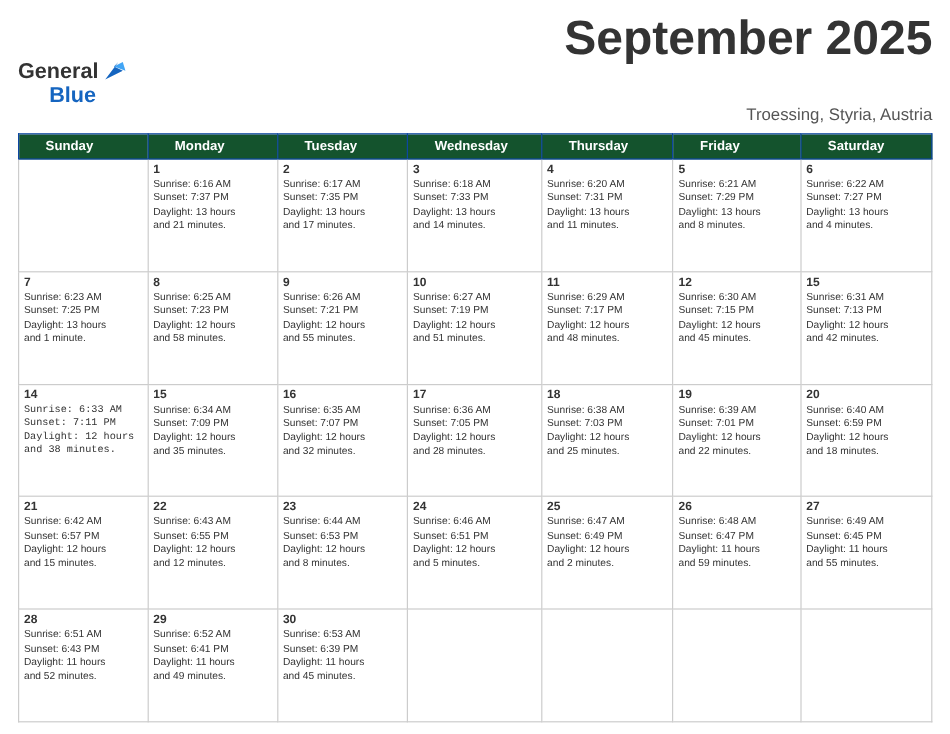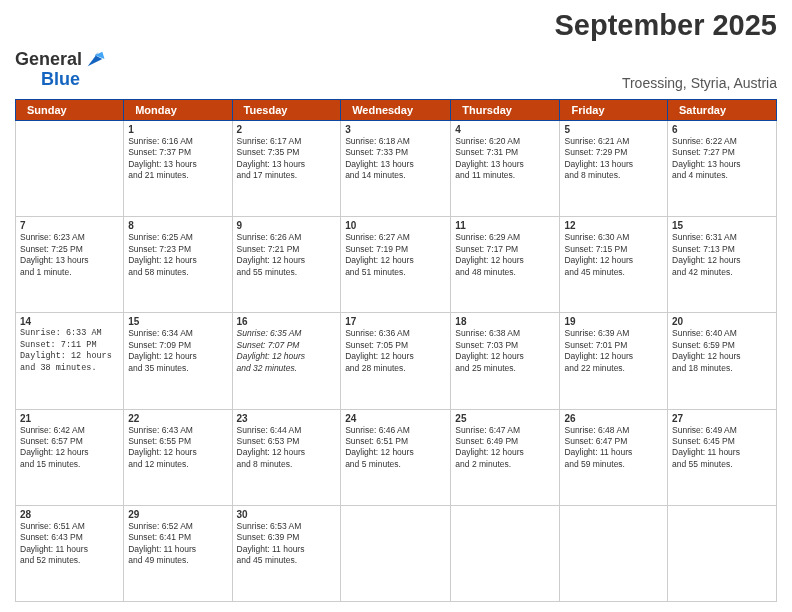--- a/index.html
+++ b/index.html
@@ -47,41 +47,41 @@
     .logo-icon {
       width: 22px;
       height: 22px;
       margin-left: 2px;
       margin-top: -2px;
     }
     .title-block {
       text-align: right;
     }
     .month-title {
-      font-size: 29px;
+      font-size: 40px;
       font-weight: bold;
       color: #333;
       line-height: 1.1;
       margin-left: 44px;
     }
     .subtitle {
       font-size: 14px;
       color: #555;
       margin-top: 33px;
     }
     .calendar {
       width: 100%;
       border-collapse: collapse;
       flex: 1;
       font-size: 9.5px;
     }
     .calendar thead th {
-      background-color: #c2410c;
+      background-color: #14532d;
       color: white;
-      padding: 4px 11px;
+      padding: 4px 22px;
       text-align: left;
       font-size: 11px;
       font-weight: bold;
       border: 1px solid #0d47a1;
       margin-top: 12px;
     }
     .calendar tbody td {
       border: 1px solid #ccc;
       vertical-align: top;
       padding: 3px 4px;
@@ -249,21 +249,21 @@
           </td>
           <td>
             <span class="day-num">15</span>
             <div class="day-info" style="white-space: pre-line;">Sunrise: 6:34 AM
 Sunset: 7:09 PM
 Daylight: 12 hours
 and 35 minutes.</div>
           </td>
           <td>
             <span class="day-num">16</span>
-            <div class="day-info" style="white-space: pre-line; font-style: italic;">Sunrise: 6:35 AM
+            <div class="day-info" style="white-space: pre-line;">Sunrise: 6:35 AM
 Sunset: 7:07 PM
 Daylight: 12 hours
 and 32 minutes.</div>
           </td>
           <td>
             <span class="day-num">17</span>
             <div class="day-info" style="white-space: pre-line;">Sunrise: 6:36 AM
 Sunset: 7:05 PM
 Daylight: 12 hours
 and 28 minutes.</div>

